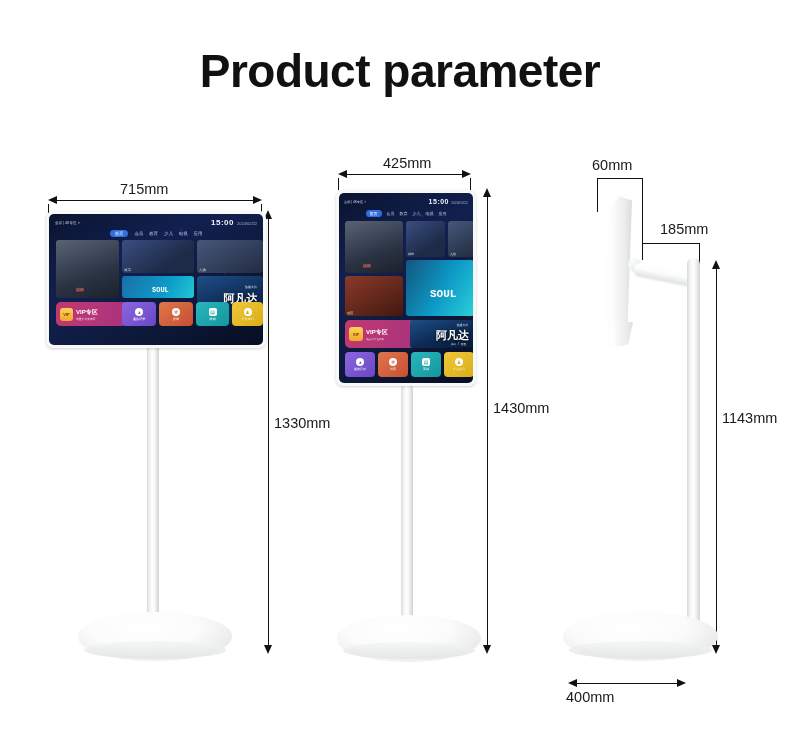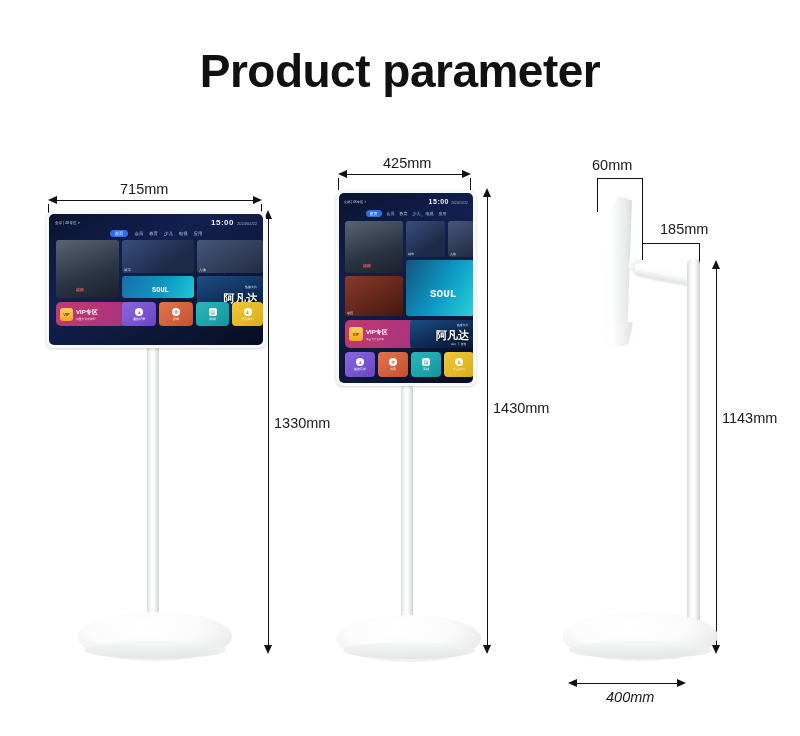--- a/index.html
+++ b/index.html
@@ -324,16 +324,16 @@
     <div class="hinge" style="left:628px;top:258px;width:14px;height:14px;"></div>
     <div class="side-arm" style="left:634px;top:262px;width:66px;height:13px;transform:rotate(11deg);transform-origin:left center;"></div>
 
     <div class="pole" style="left:687px;top:258px;width:13px;height:372px;"></div>
     <div class="base" style="left:563px;top:612px;width:155px;height:48px;"></div>
     <div class="base-rim" style="left:569px;top:641px;width:143px;height:18px;opacity:.85;"></div>
 
     <div class="hline" style="left:577px;top:683px;width:100px;"></div>
     <div class="arrow arr-left" style="left:568px;top:679px;"></div>
     <div class="arrow arr-right" style="left:677px;top:679px;"></div>
-    <div class="dim" style="left:606px;top:689px;font-style:italic;">400mm</div>
+    <div class="dim" style="left:566px;top:689px;">400mm</div>
   </div>
 
 </div>
 
 </body></html>

